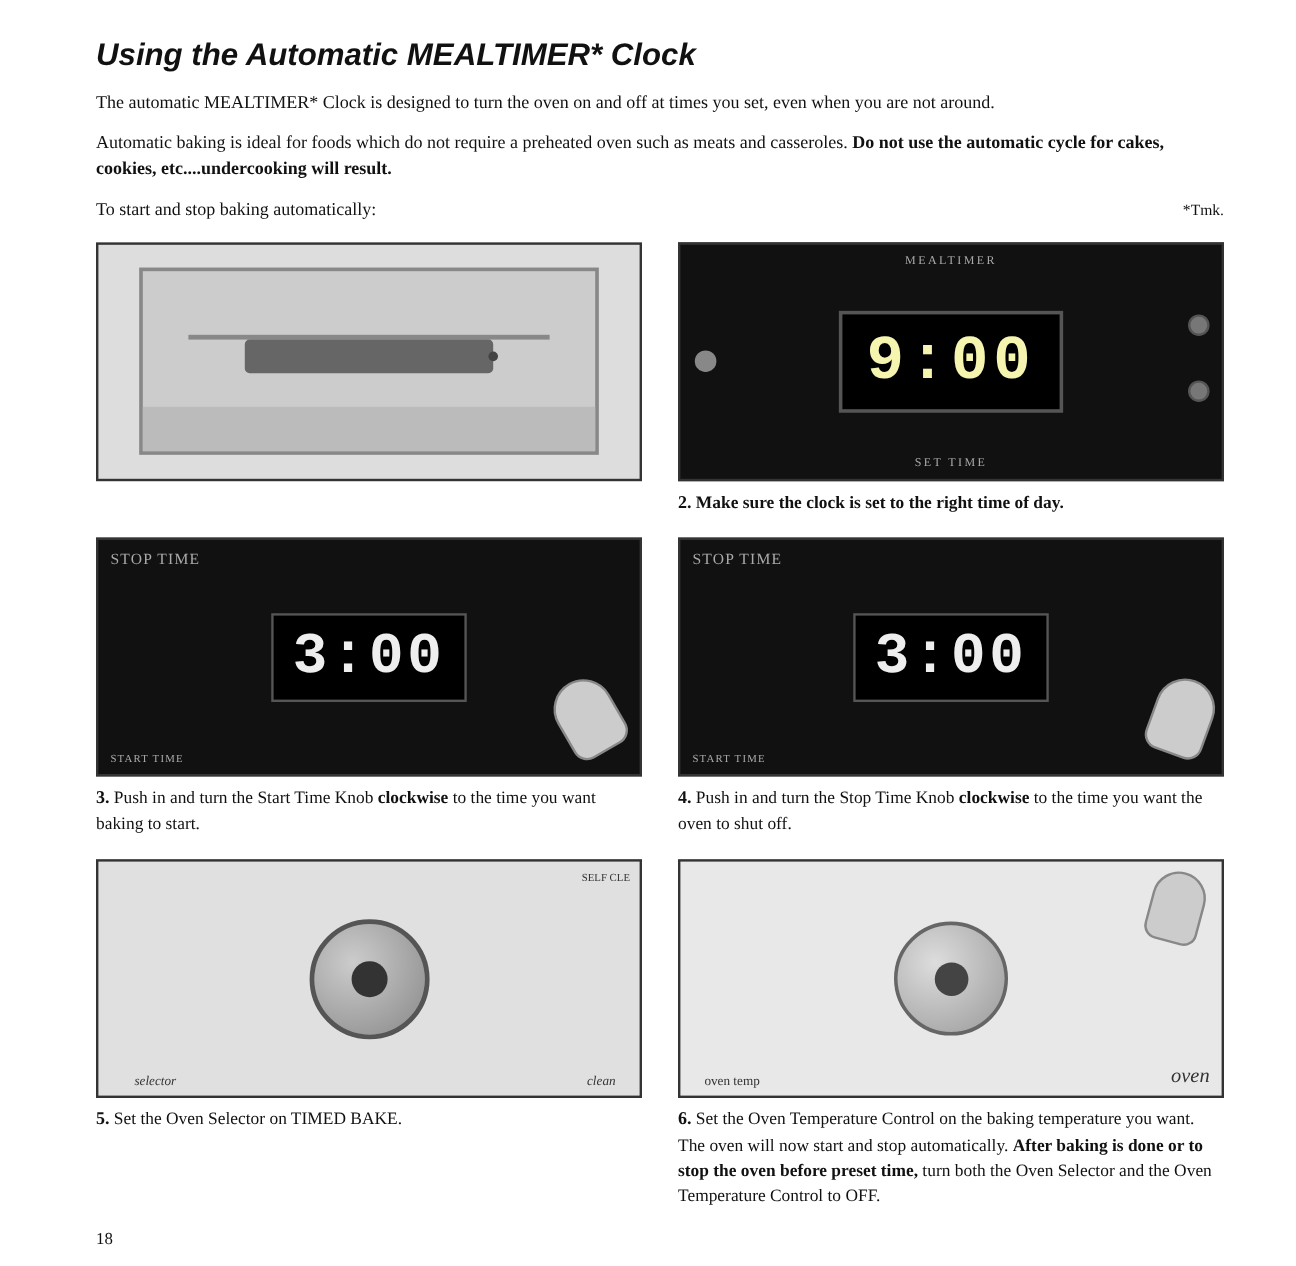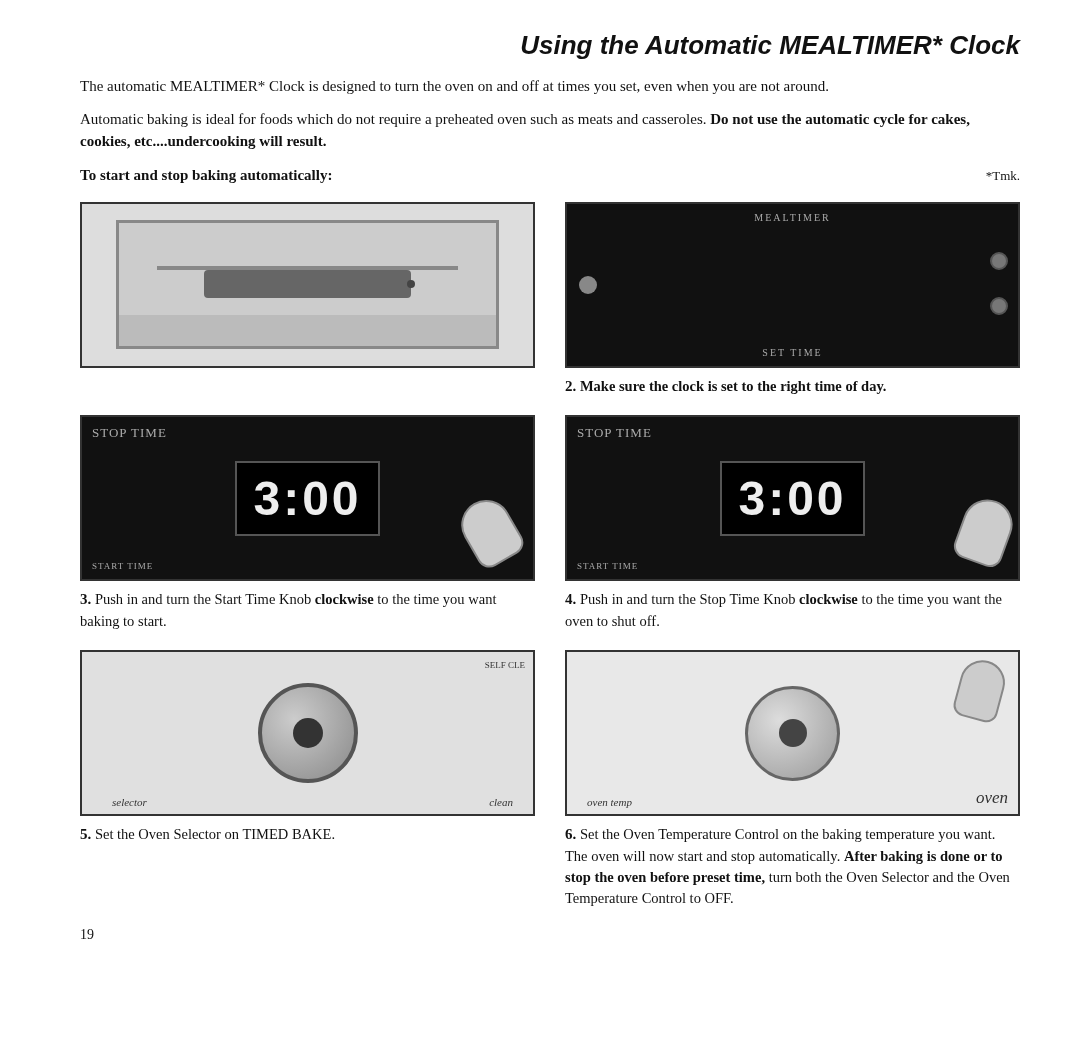--- a/index.html
+++ b/index.html
@@ -11,51 +11,50 @@
       font-size: 15px;
       color: #111;
       padding: 30px 60px 40px 80px;
     }
     .page-title {
       font-size: 26px;
       font-weight: bold;
       font-style: italic;
       margin-bottom: 14px;
       font-family: Arial, sans-serif;
-      text-align: right;
     }
     .intro-text {
       margin-bottom: 10px;
       line-height: 1.5;
     }
     .intro-bold {
       font-weight: bold;
     }
     .section-label {
-      font-weight: bold;
+      font-weight: normal;
       margin-bottom: 10px;
       margin-top: 4px;
     }
     .tmk-label {
       float: right;
       font-size: 13px;
     }
     .grid-2col {
       display: grid;
       grid-template-columns: 1fr 1fr;
       gap: 18px 30px;
       margin-top: 8px;
     }
     .step-block {
       display: flex;
       flex-direction: column;
     }
     .step-image {
       width: 100%;
-      height: 166px;
+      height: 199px;
       background: #222;
       border: 2px solid #333;
       position: relative;
       overflow: hidden;
       margin-bottom: 8px;
     }
     .step-text {
       font-size: 14.5px;
       line-height: 1.45;
     }
@@ -179,21 +178,21 @@
       display: flex;
       align-items: center;
       justify-content: center;
       position: relative;
     }
     .clock-display-sm {
       background: #000;
       color: #eee;
       font-size: 48px;
       font-weight: bold;
-      font-family: Liberation Sans, sans-serif;
+      font-family: Liberation Mono, monospace;
       padding: 8px 16px;
       border: 2px solid #555;
       letter-spacing: 3px;
     }
     .img3-label-top {
       position: absolute;
       top: 8px;
       left: 10px;
       color: #aaa;
       font-size: 13px;
@@ -287,21 +286,20 @@
       height: 28px;
       border-radius: 50%;
       background: #444;
     }
     .dial6-label-left {
       position: absolute;
       bottom: 6px;
       left: 20px;
       font-size: 11px;
       color: #333;
-      font-style: italic;
     }
     .dial6-label-right {
       position: absolute;
       bottom: 6px;
       right: 10px;
       font-size: 17px;
       color: #333;
       font-style: italic;
     }
     
@@ -392,20 +390,21 @@
         <div class="oven-bottom-rack"></div>
         <div class="oven-door-bottom"></div>
       </div>
     </div>
   </div>
 
   <div class="step-block">
     <div class="step-image img2">
       <span class="img2-label-top">MEALTIMER</span>
       <div class="clock-dot-left"></div>
+      <div class="clock-display">9:00</div>
       <div class="knob-side"></div>
       <div class="knob-side2"></div>
       <span class="img2-label-bottom">SET TIME</span>
     </div>
     <p class="step-text">
       <span class="step-num">2.</span>
       <b> Make sure the clock is set to the right time of day.</b>
     </p>
   </div>
 
@@ -460,13 +459,13 @@
       <span class="dial6-label-right">oven</span>
     </div>
     <p class="step-text">
       <span class="step-num">6.</span>
       <span> Set the Oven Temperature Control on the baking temperature you want. The oven will now start and stop automatically. </span><b>After baking is done or to stop the oven before preset time,</b><span> turn both the Oven Selector and the Oven Temperature Control to OFF.</span>
     </p>
   </div>
 
 </div>
 
-<p class="page-num">19</p>
+<p class="page-num">18</p>
 
 </body></html>

